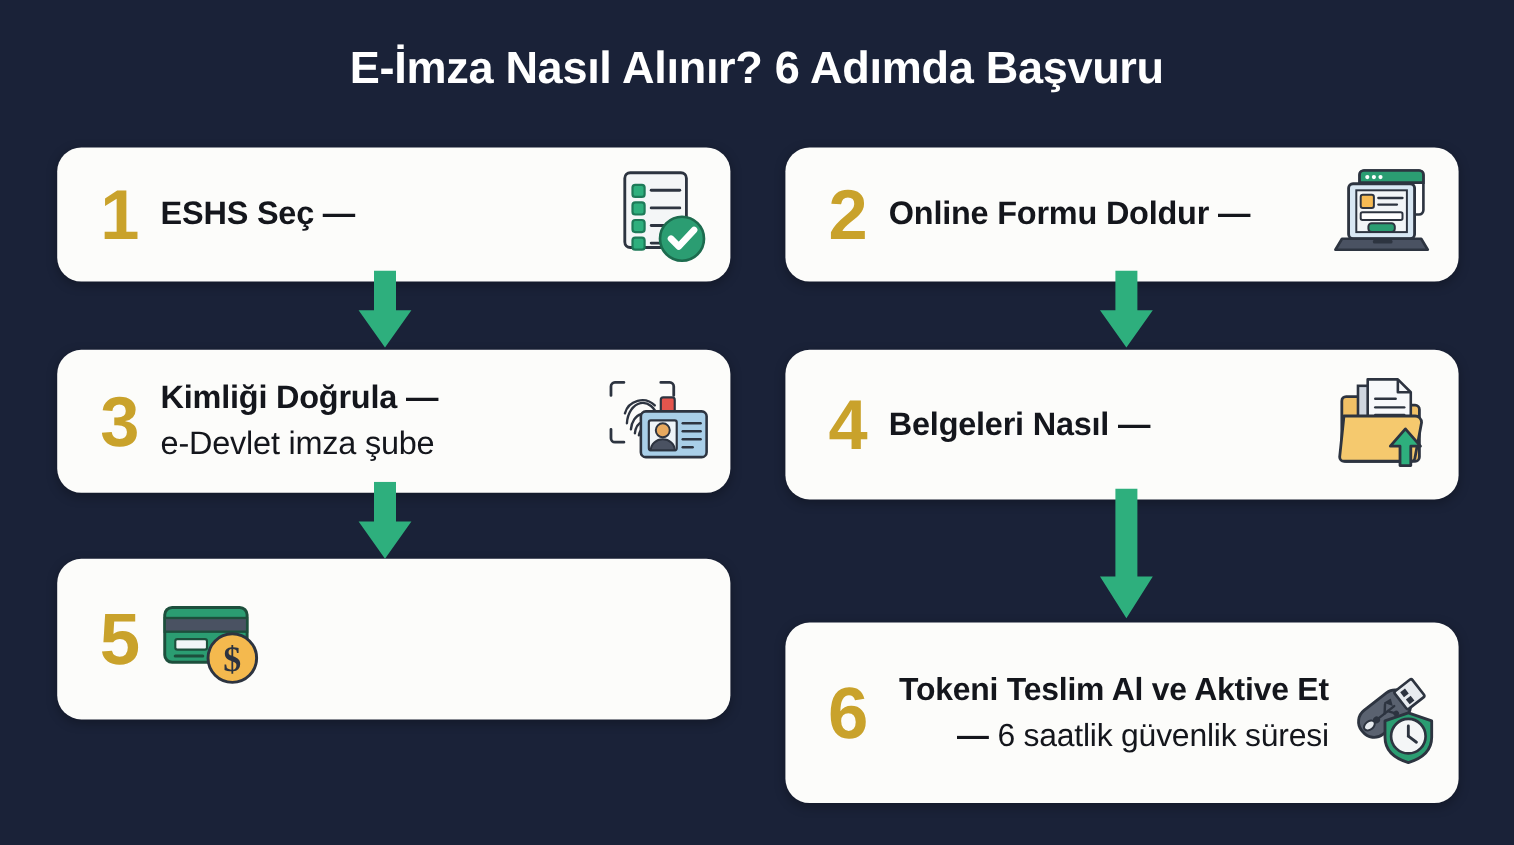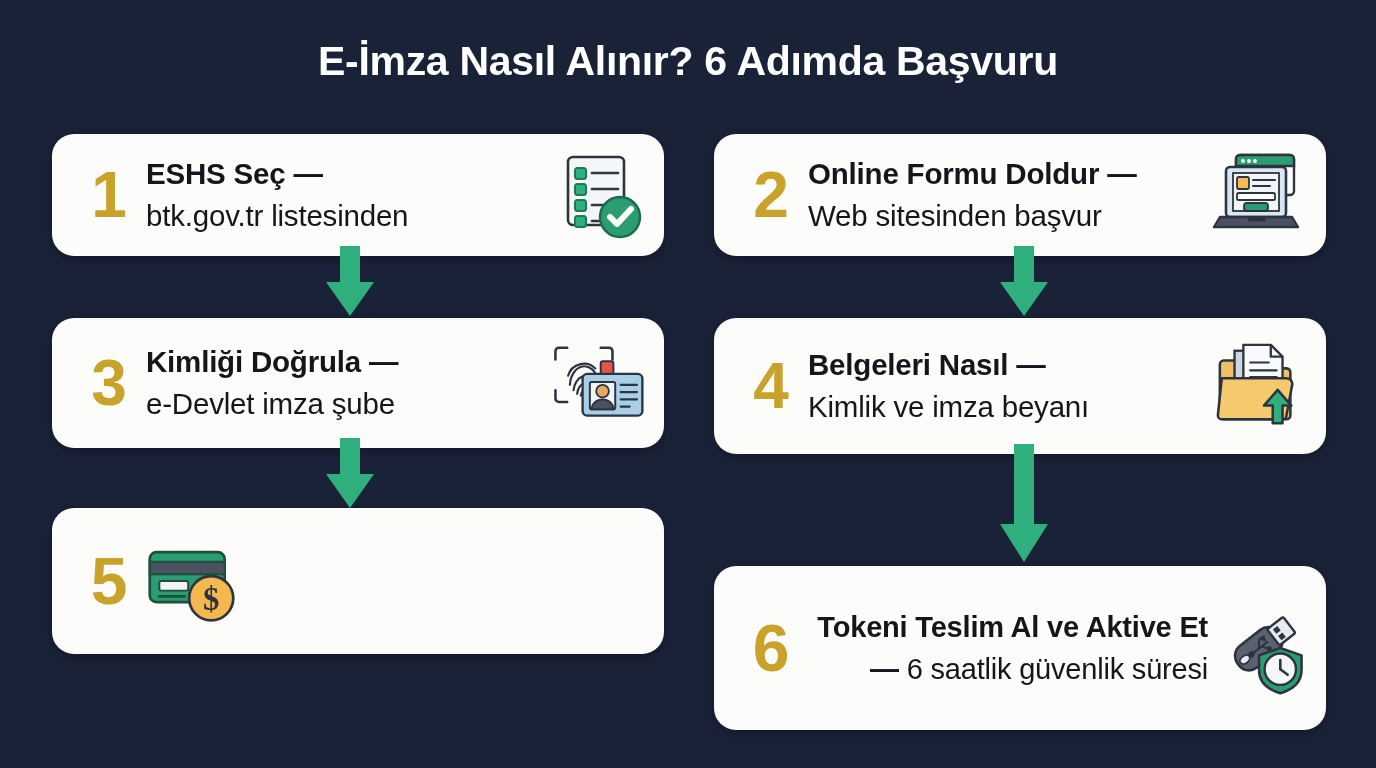--- a/index.html
+++ b/index.html
@@ -101,21 +101,20 @@
 </style>
 </head>
 <body>
 
 <div id="infographic-title">E-İmza Nasıl Alınır? 6 Adımda Başvuru</div>
 
 <div class="step-card" id="card-1">
   <div class="step-number">1</div>
   <div class="step-text">
     <span class="hdr">ESHS Seç</span><span class="dsh"> — </span><br>
-    <span class="sub">btk.gov.tr listesinden</span>
   </div>
   <div class="step-icon">
     <svg width="96" height="96" viewBox="0 0 96 96">
       <rect x="18" y="10" width="56" height="68" rx="5" fill="#f4f6f7" stroke="#2d3440" stroke-width="2.6"></rect>
       <rect x="25" y="21" width="11" height="11" rx="2.5" fill="#2eaf7d" stroke="#1d7a58" stroke-width="2"></rect>
       <rect x="25" y="37" width="11" height="11" rx="2.5" fill="#2eaf7d" stroke="#1d7a58" stroke-width="2"></rect>
       <rect x="25" y="53" width="11" height="11" rx="2.5" fill="#2eaf7d" stroke="#1d7a58" stroke-width="2"></rect>
       <rect x="25" y="69" width="11" height="11" rx="2.5" fill="#2eaf7d" stroke="#1d7a58" stroke-width="2"></rect>
       <line x1="42" y1="26" x2="68" y2="26" stroke="#2d3440" stroke-width="2.6" stroke-linecap="round"></line>
       <line x1="42" y1="42" x2="68" y2="42" stroke="#2d3440" stroke-width="2.6" stroke-linecap="round"></line>
@@ -124,21 +123,20 @@
       <circle cx="70" cy="70" r="20" fill="#2b9d72" stroke="#1c6b4e" stroke-width="2.4"></circle>
       <path d="M60 70 L67 77 L81 62" fill="none" stroke="#ffffff" stroke-width="6" stroke-linecap="round" stroke-linejoin="round"></path>
     </svg>
   </div>
 </div>
 
 <div class="step-card" id="card-2">
   <div class="step-number">2</div>
   <div class="step-text">
     <span class="hdr">Online Formu Doldur</span><span class="dsh"> — </span><br>
-    <span class="sub">Web sitesinden başvur</span>
   </div>
   <div class="step-icon">
     <svg width="96" height="96" viewBox="0 0 96 96">
       <rect x="24" y="8" width="58" height="40" rx="4" fill="#ffffff" stroke="#2d3440" stroke-width="2.4"></rect>
       <path d="M24 12 a4 4 0 0 1 4 -4 h50 a4 4 0 0 1 4 4 v7 h-58 z" fill="#2b9d72" stroke="#2d3440" stroke-width="2.4"></path>
       <circle cx="31" cy="14" r="1.9" fill="#ffffff"></circle>
       <circle cx="37" cy="14" r="1.9" fill="#ffffff"></circle>
       <circle cx="43" cy="14" r="1.9" fill="#ffffff"></circle>
       <rect x="14" y="20" width="60" height="50" rx="4" fill="#d8e7f3" stroke="#2d3440" stroke-width="2.6"></rect>
       <rect x="21" y="26" width="46" height="38" fill="#f2f5f7" stroke="#2d3440" stroke-width="1.8"></rect>
@@ -183,21 +181,20 @@
       <line x1="78" y1="66" x2="96" y2="66" stroke="#2d3440" stroke-width="2.4" stroke-linecap="round"></line>
       <line x1="78" y1="74" x2="88" y2="74" stroke="#2d3440" stroke-width="2.4" stroke-linecap="round"></line>
     </svg>
   </div>
 </div>
 
 <div class="step-card" id="card-4">
   <div class="step-number">4</div>
   <div class="step-text">
     <span class="hdr">Belgeleri Nasıl</span><span class="dsh"> — </span><br>
-    <span class="sub">Kimlik ve imza beyanı</span>
   </div>
   <div class="step-icon">
     <svg width="98" height="96" viewBox="0 0 98 96">
       <path d="M8 26 a4 4 0 0 1 4 -4 h20 l6 8 h38 a4 4 0 0 1 4 4 v44 a4 4 0 0 1 -4 4 h-64 a4 4 0 0 1 -4 -4 z" fill="#f0c066" stroke="#2d3440" stroke-width="2.6" stroke-linejoin="round"></path>
       <rect x="23" y="12" width="40" height="50" fill="#cfd6e0" stroke="#2d3440" stroke-width="2.4"></rect>
       <path d="M32 6 h28 l12 12 v44 h-40 z" fill="#f7f9fb" stroke="#2d3440" stroke-width="2.4" stroke-linejoin="round"></path>
       <path d="M60 6 v12 h12" fill="none" stroke="#2d3440" stroke-width="2.4" stroke-linejoin="round"></path>
       <line x1="39" y1="24" x2="58" y2="24" stroke="#2d3440" stroke-width="2.2" stroke-linecap="round"></line>
       <line x1="39" y1="32" x2="66" y2="32" stroke="#2d3440" stroke-width="2.2" stroke-linecap="round"></line>
       <line x1="39" y1="39" x2="66" y2="39" stroke="#2d3440" stroke-width="2.2" stroke-linecap="round"></line>

